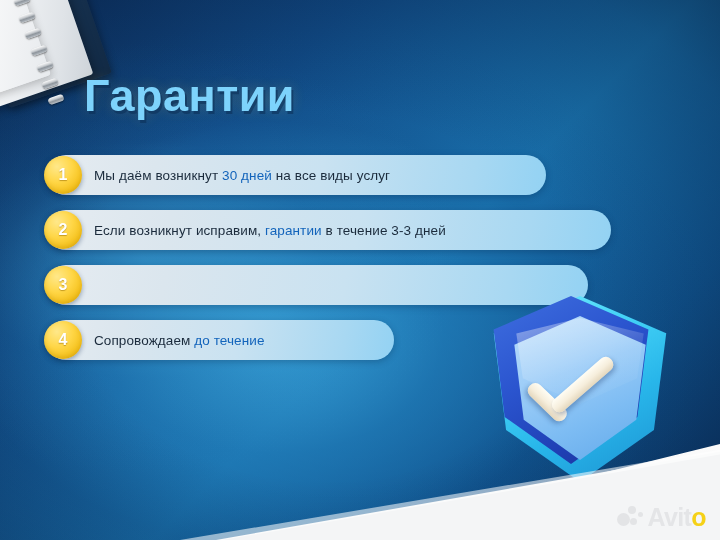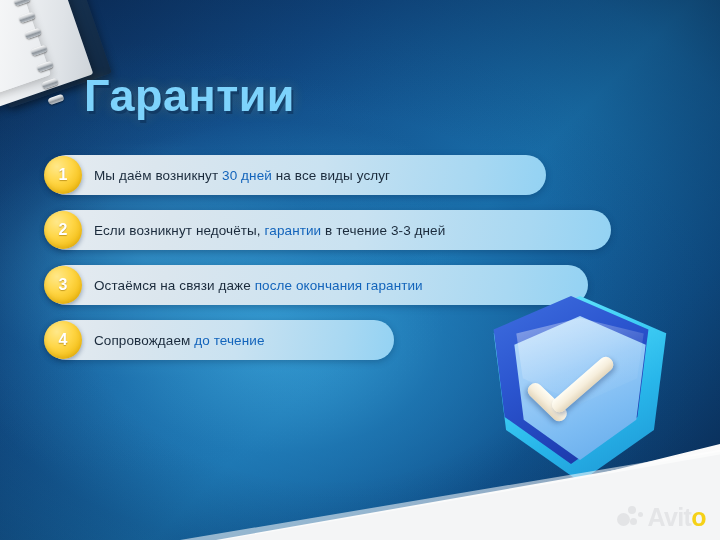--- a/index.html
+++ b/index.html
@@ -302,27 +302,26 @@
   <div class="rows" id="rows">
       <div class="row">
         <div class="pill" style="width: 430px;">
           <div class="badge">1</div>
           <div class="rtext"><span>Мы даём возникнут </span><b>30 дней</b><span> на все виды услуг</span></div>
         </div>
       </div>
       <div class="row">
         <div class="pill" style="width: 495px;">
           <div class="badge">2</div>
-          <div class="rtext"><span>Если возникнут недочёты, </span><b>гарантии</b><span> в течение 3-3 дней</span></div>
+          <div class="rtext"><span>Если возникнут исправим, </span><b>гарантии</b><span> в течение 3-3 дней</span></div>
         </div>
       </div>
       <div class="row">
         <div class="pill" style="width: 472px;">
           <div class="badge">3</div>
-          <div class="rtext"><span>Остаёмся на связи даже </span><b>после окончания гарантии</b><span></span></div>
         </div>
       </div>
       <div class="row">
         <div class="pill" style="width: 278px;">
           <div class="badge">4</div>
           <div class="rtext"><span>Сопровождаем </span><b>до течение</b><span></span></div>
         </div>
       </div>
     </div>
 

